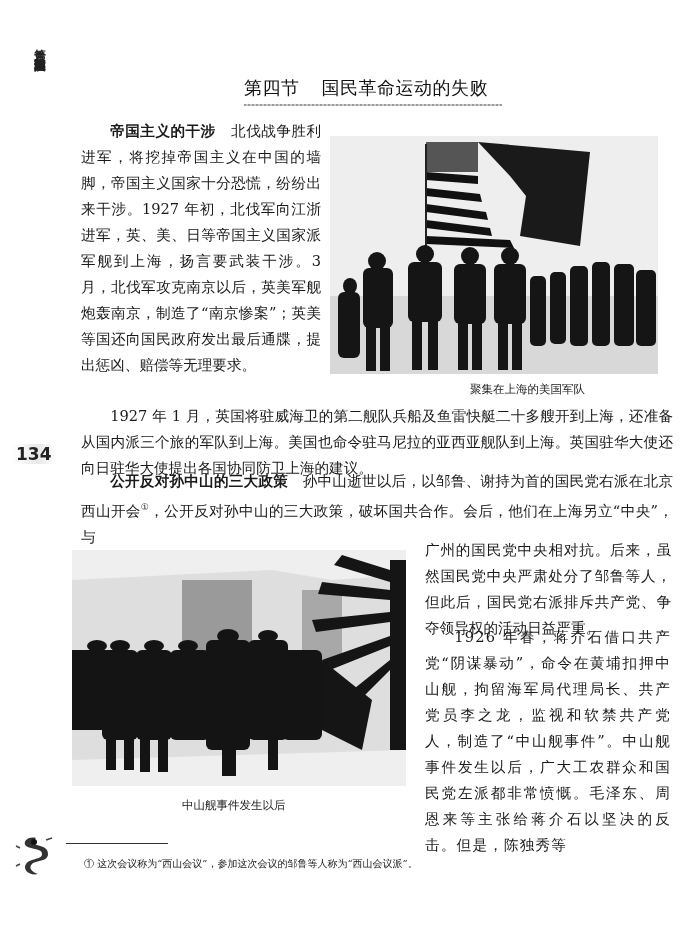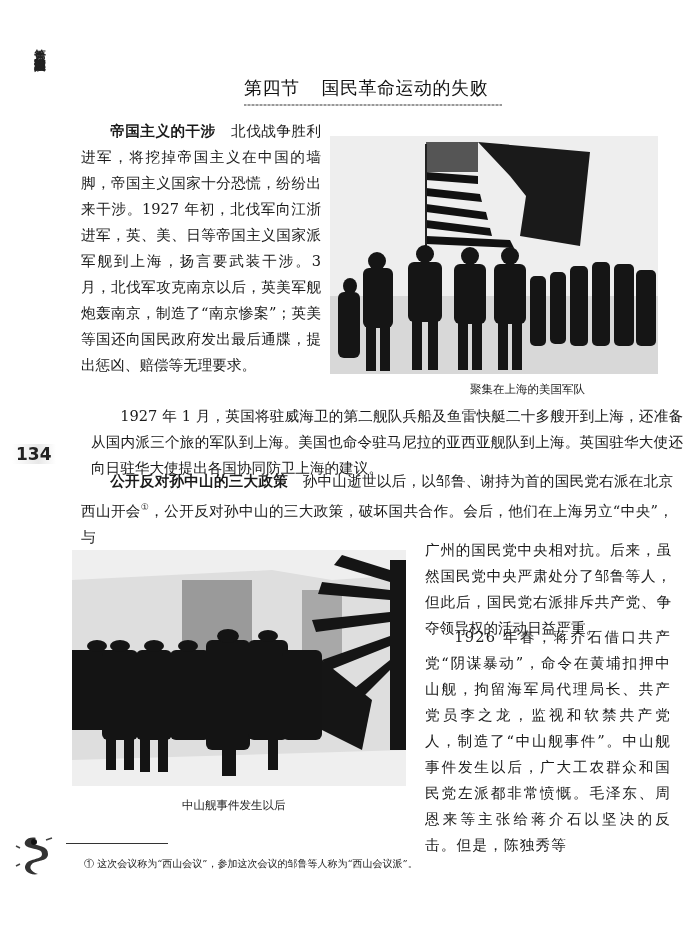--- a/index.html
+++ b/index.html
@@ -31,21 +31,21 @@
     .title-rule {
       position: absolute; left: 244px; top: 104px; width: 258px; height: 2px;
       background: repeating-linear-gradient(90deg, #999 0 2px, #ccc 2px 4px);
     }
     .para {
       position: absolute; font-size: 14.6px; line-height: 26px; color: #1a1a1a;
       text-align: justify;
     }
     .para b { font-family: "DejaVu Sans", "Liberation Sans", sans-serif; font-weight: bold; }
     .p1 { left: 81px; top: 118px; width: 240px; text-indent: 2em; }
-    .p2 { left: 81px; top: 403px; width: 592px; text-indent: 2em; margin-left: 10px; }
+    .p2 { left: 81px; top: 403px; width: 592px; text-indent: 2em; }
     .p3a { left: 81px; top: 468px; width: 592px; text-indent: 2em; }
     .p3b { left: 425px; top: 520px; width: 246px; margin-top: 17px; }
     .p4 { left: 425px; top: 624px; width: 246px; text-indent: 2em; letter-spacing: 1.2px; }
     sup { font-size: 9px; }
     .photo {
       position: absolute; overflow: hidden; background: #f2f2f2;
     }
     .photo-us { left: 330px; top: 136px; width: 328px; height: 238px; }
     .photo-jp { left: 72px; top: 550px; width: 334px; height: 236px; }
     .caption {

